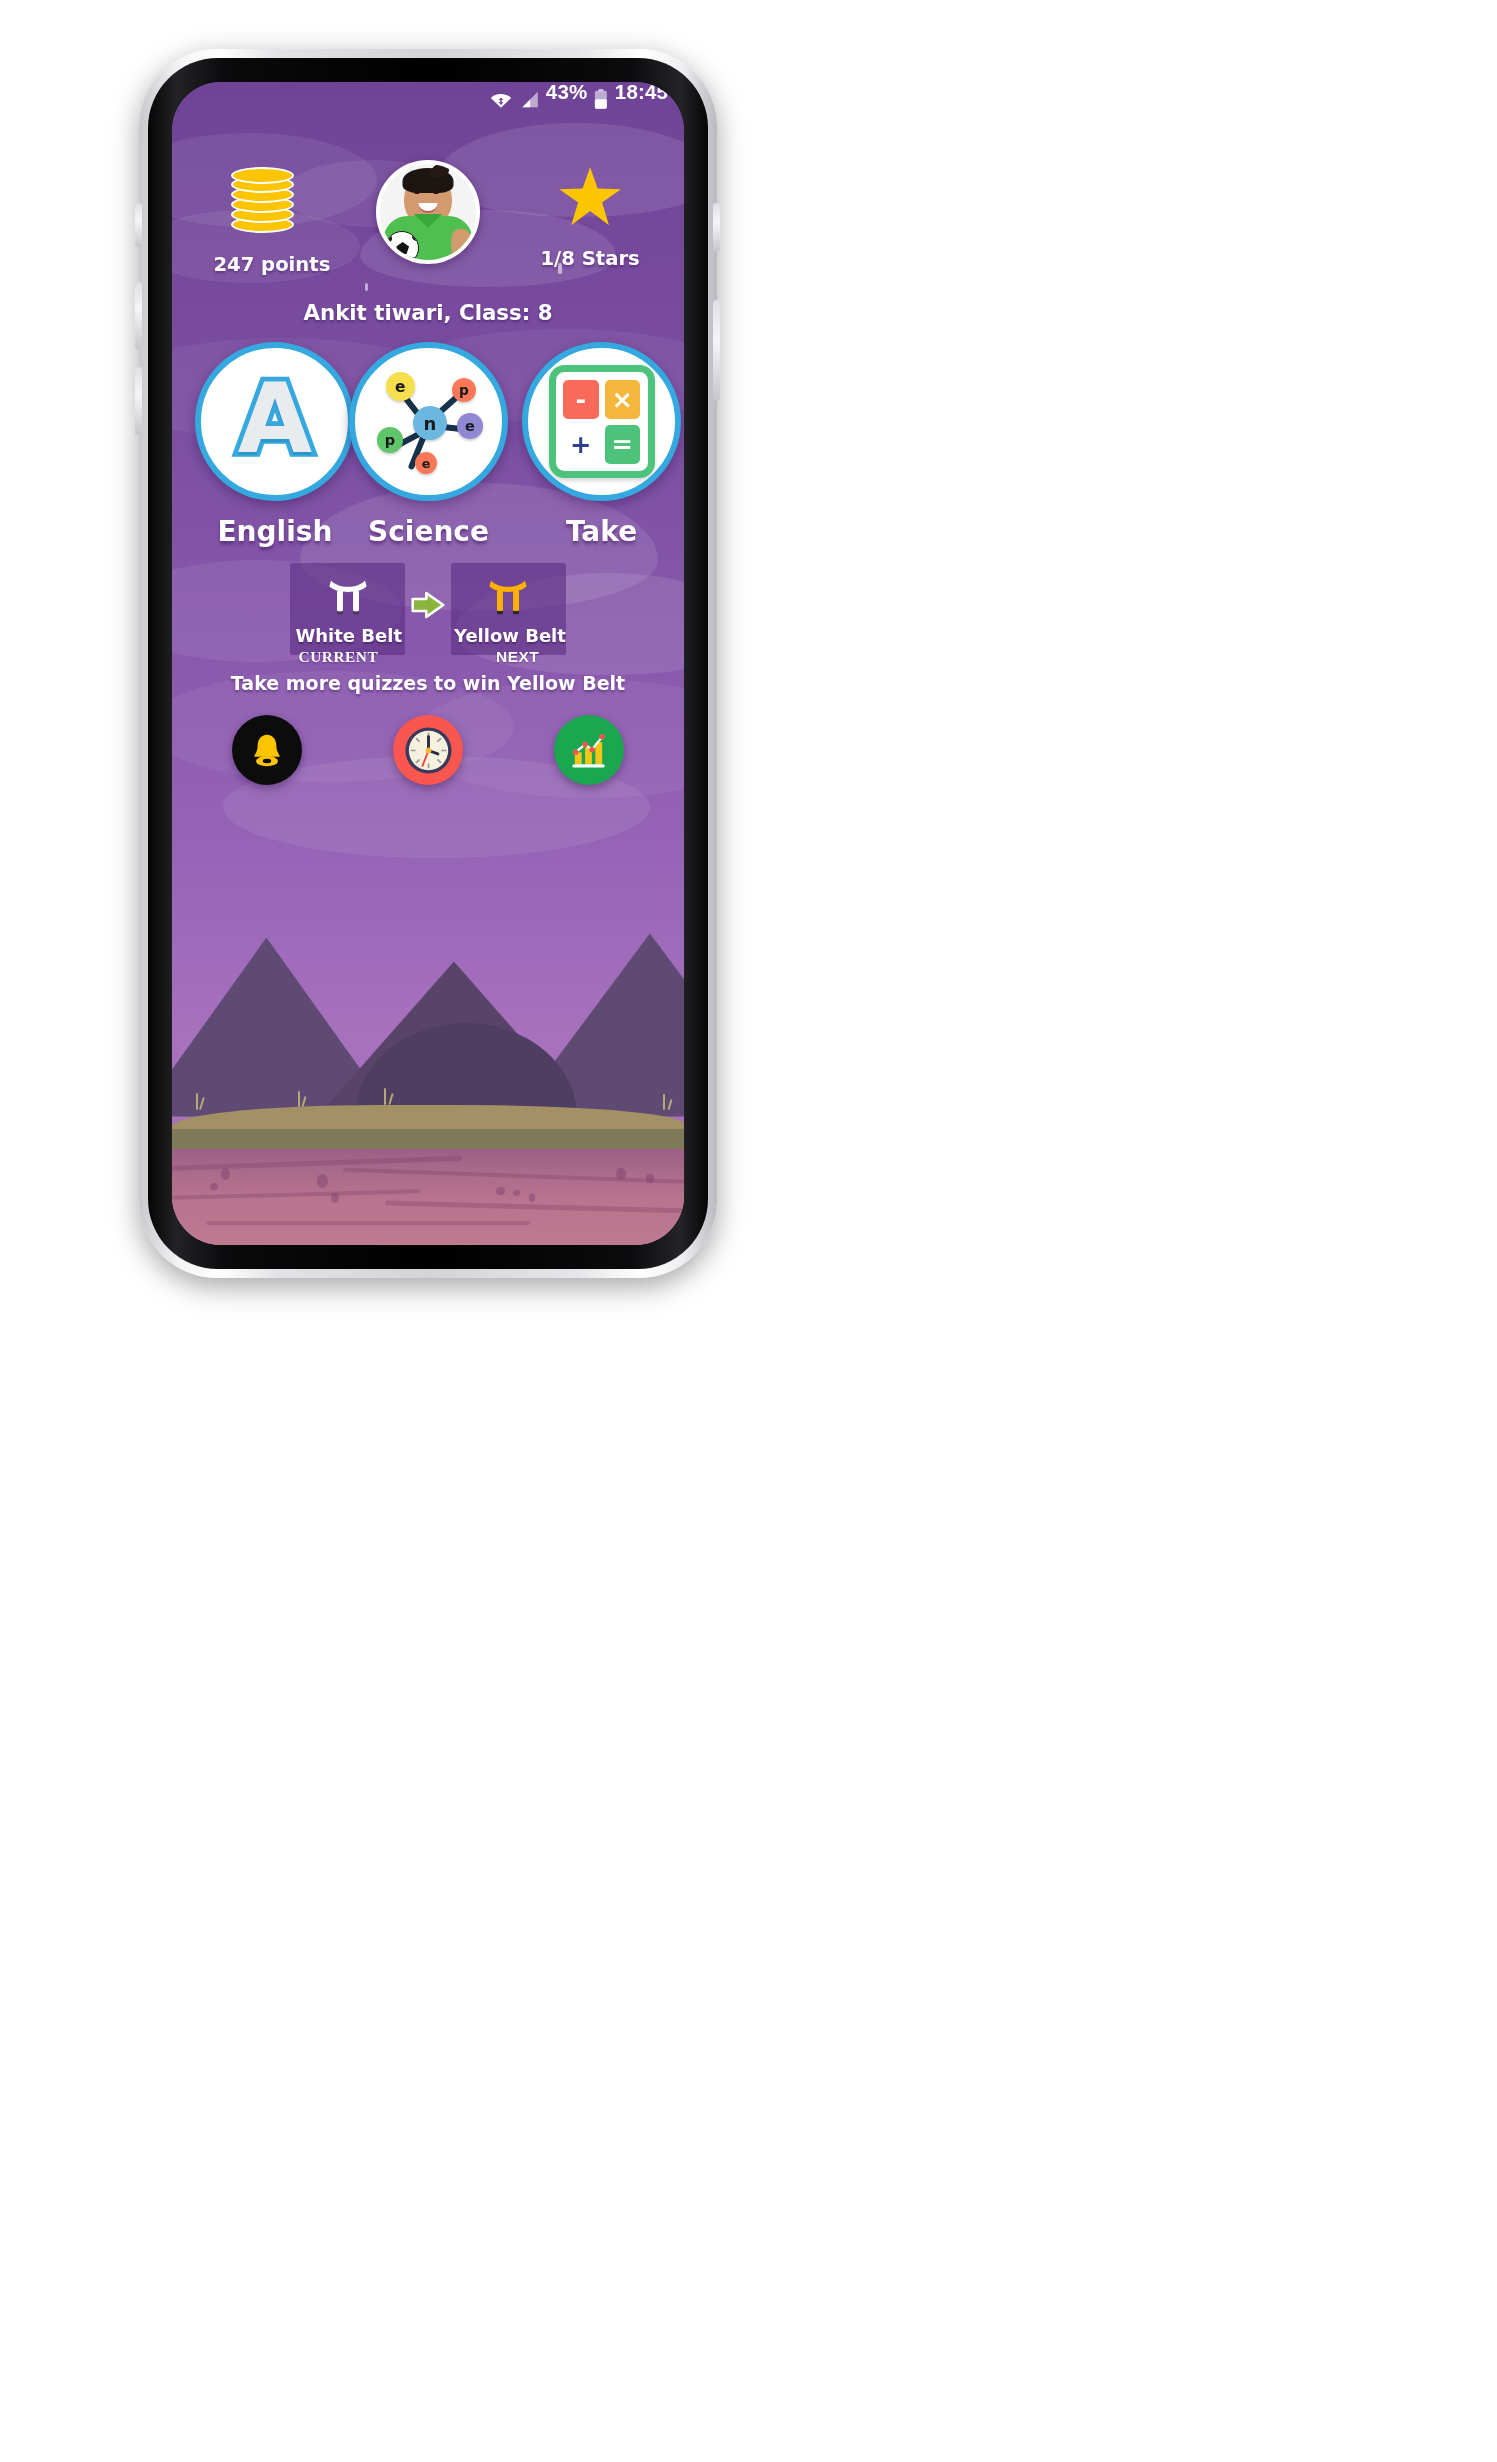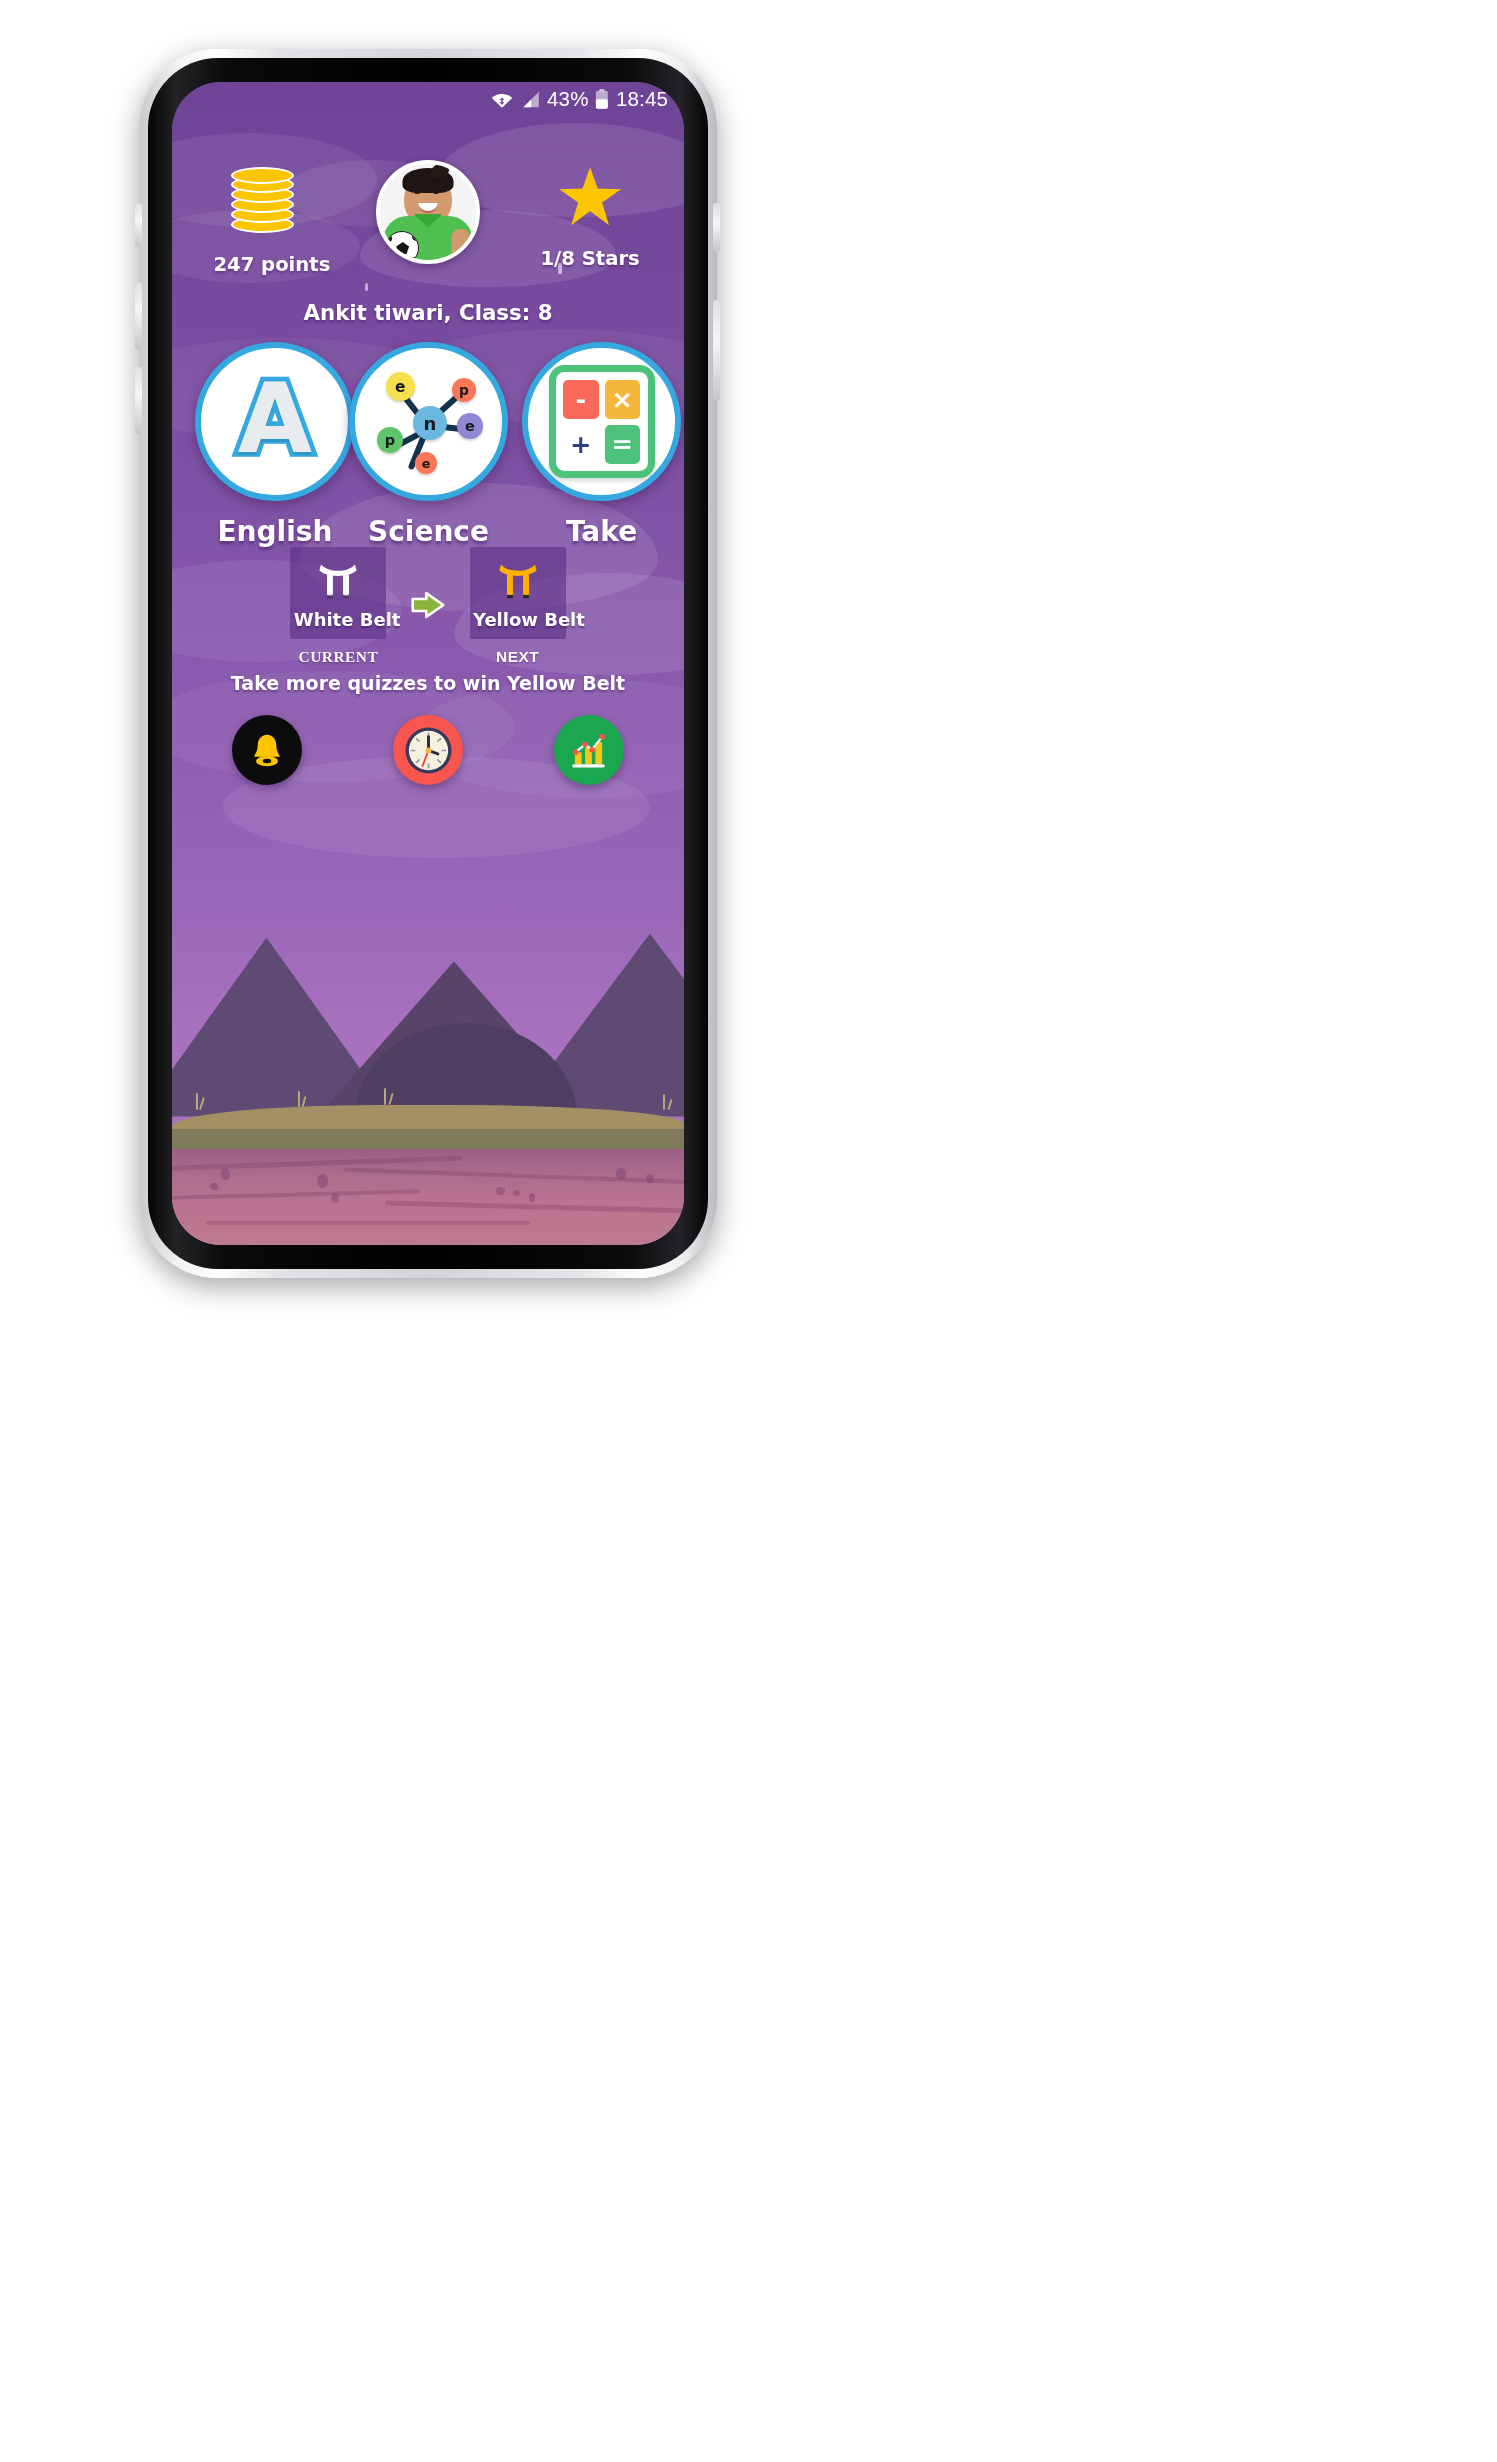--- a/index.html
+++ b/index.html
@@ -44,23 +44,23 @@
   .cloud{ position:absolute; border-radius:50%; background:rgba(255,255,255,.075); }
   .cloud2{ position:absolute; border-radius:50% 50% 50% 50%/60% 60% 40% 40%;
            background:rgba(255,255,255,.10); }
   .haze{ position:absolute; border-radius:50%; background:rgba(255,255,255,.055); }
   .sparkle{ position:absolute; background:rgba(255,255,255,.55);
             border-radius:50%; }
 
   
   .statusbar{
     position:absolute; left:0; top:0; width:100%; height:34px;
-    display:flex; align-items:center; justify-content:flex-end;
+    display:flex; justify-content:flex-end;
     padding-right:15.4px; gap:6.8px; color:#fff;
-    font-family:"Liberation Sans", sans-serif; font-size:19.6px; font-weight:400;
+    font-family:"Liberation Sans", sans-serif; font-size:19.6px; font-weight:700;
     letter-spacing:0.2px;
   }
   .sb-icon{ display:inline-flex; align-items:center; }
   .sb-text{ font-size:20.5px; line-height:1; }
 
   
   .title{
     position:absolute; left:0; top:38px; width:100%;
     text-align:center; color:#fff;
     font-family:"DejaVu Sans", sans-serif;
@@ -157,21 +157,21 @@
     grid-template-rows:1fr 1fr; gap:6px; padding:7.7px;
     box-shadow:0 2.6px 4.3px rgba(0,0,0,.15);
   }
   .calc span{ display:flex; align-items:center; justify-content:center;
               font-family:"DejaVu Sans", sans-serif; font-weight:700; font-size:25.6px;
               border-radius:5.1px; }
 
   
   .belts{ position:absolute; left:0; top:465px; width:100%; height:119px; }
   .belt-card{
-    position:absolute; top:0; width:96px;
+    position:absolute; top:16px; width:115px;
     background:rgba(92,46,132,.62); border-radius:2.6px;
     padding:12px 3.4px 8.5px; text-align:right;
   }
   .belt-icon{ height:43px; display:flex; align-items:center; justify-content:center; }
   .belt-name{
     margin-top:6.8px; color:#fff; font-size:18px; font-weight:700;
     font-family:"DejaVu Sans", sans-serif; white-space:nowrap;
     text-shadow:0 1.7px 1.7px rgba(50,15,80,.5);
   }
   .belt-state{

